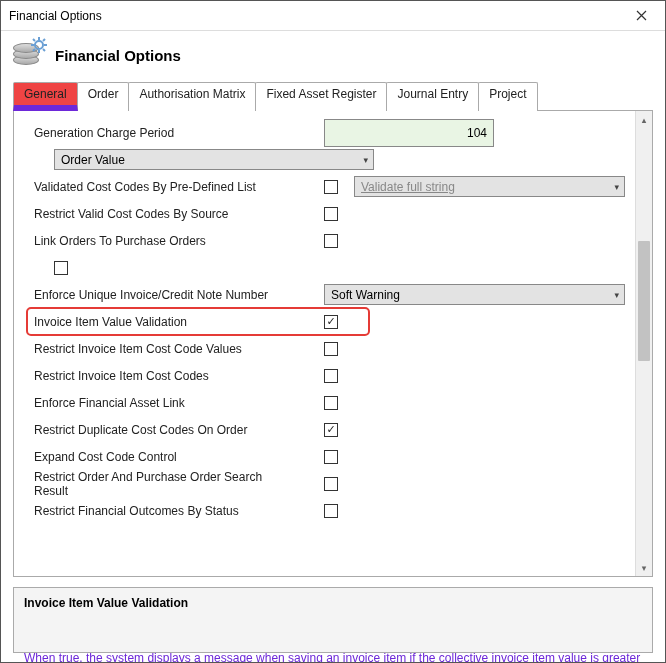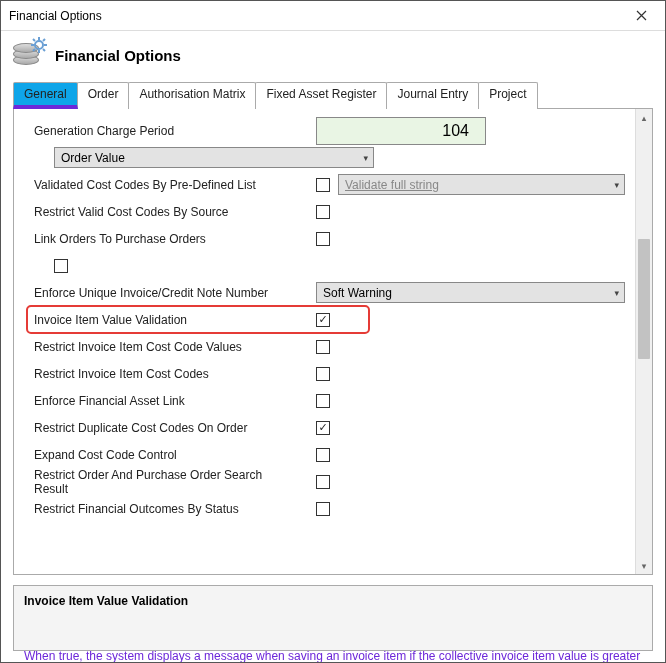--- a/index.html
+++ b/index.html
@@ -60,22 +60,22 @@
     border-bottom: none;
     background: #fff;
     font-size: 12px;
     margin-right: -1px;
     border-radius: 2px 2px 0 0;
     position: relative;
     top: 1px;
     color: #222;
   }
   .tab.active {
-    background: #0ea5e9;
-    border-bottom: 4px solid #6d28d9;
+    background: #ef4444;
+    border-bottom: 6px solid #6d28d9;
     z-index: 2;
   }
 
   .content-wrap {
     margin: 0 12px;
     border: 1px solid #aaa;
     border-top: none;
     height: 466px;
     position: relative;
     display: flex;
@@ -99,43 +99,43 @@
     position: absolute; left: 2px; right: 2px;
     top: 130px; height: 120px;
     background: #c2c2c2;
     border-radius: 1px;
   }
 
   .row {
     display: flex;
     align-items: center;
     height: 27px;
-    gap: 0;
+    gap: 8px;
   }
   .row .label {
     width: 262px;
     font-size: 12px;
     color: #222;
     padding-left: 2px;
   }
   .row .cb {
     width: 14px; height: 14px;
     border: 1px solid #333;
     display: flex; align-items: center; justify-content: center;
     background: #fff;
     font-size: 11px; line-height: 1;
     margin-left: 22px;
   }
   .row .cb.checked::after { content: "✓"; color: #222; }
   .row .input-text {
     height: 28px;
     border: 1px solid #888;
     background: #e9f5e4;
-    padding: 0 16px;
-    font-size: 16px;
+    padding: 0 6px;
+    font-size: 12px;
     text-align: right;
     width: 170px;
     margin-left: 22px;
   }
   .row .select {
     flex: 1;
     height: 21px;
     border: 1px solid #888;
     background: #e3e3e3;
     padding: 0 18px 0 6px;

